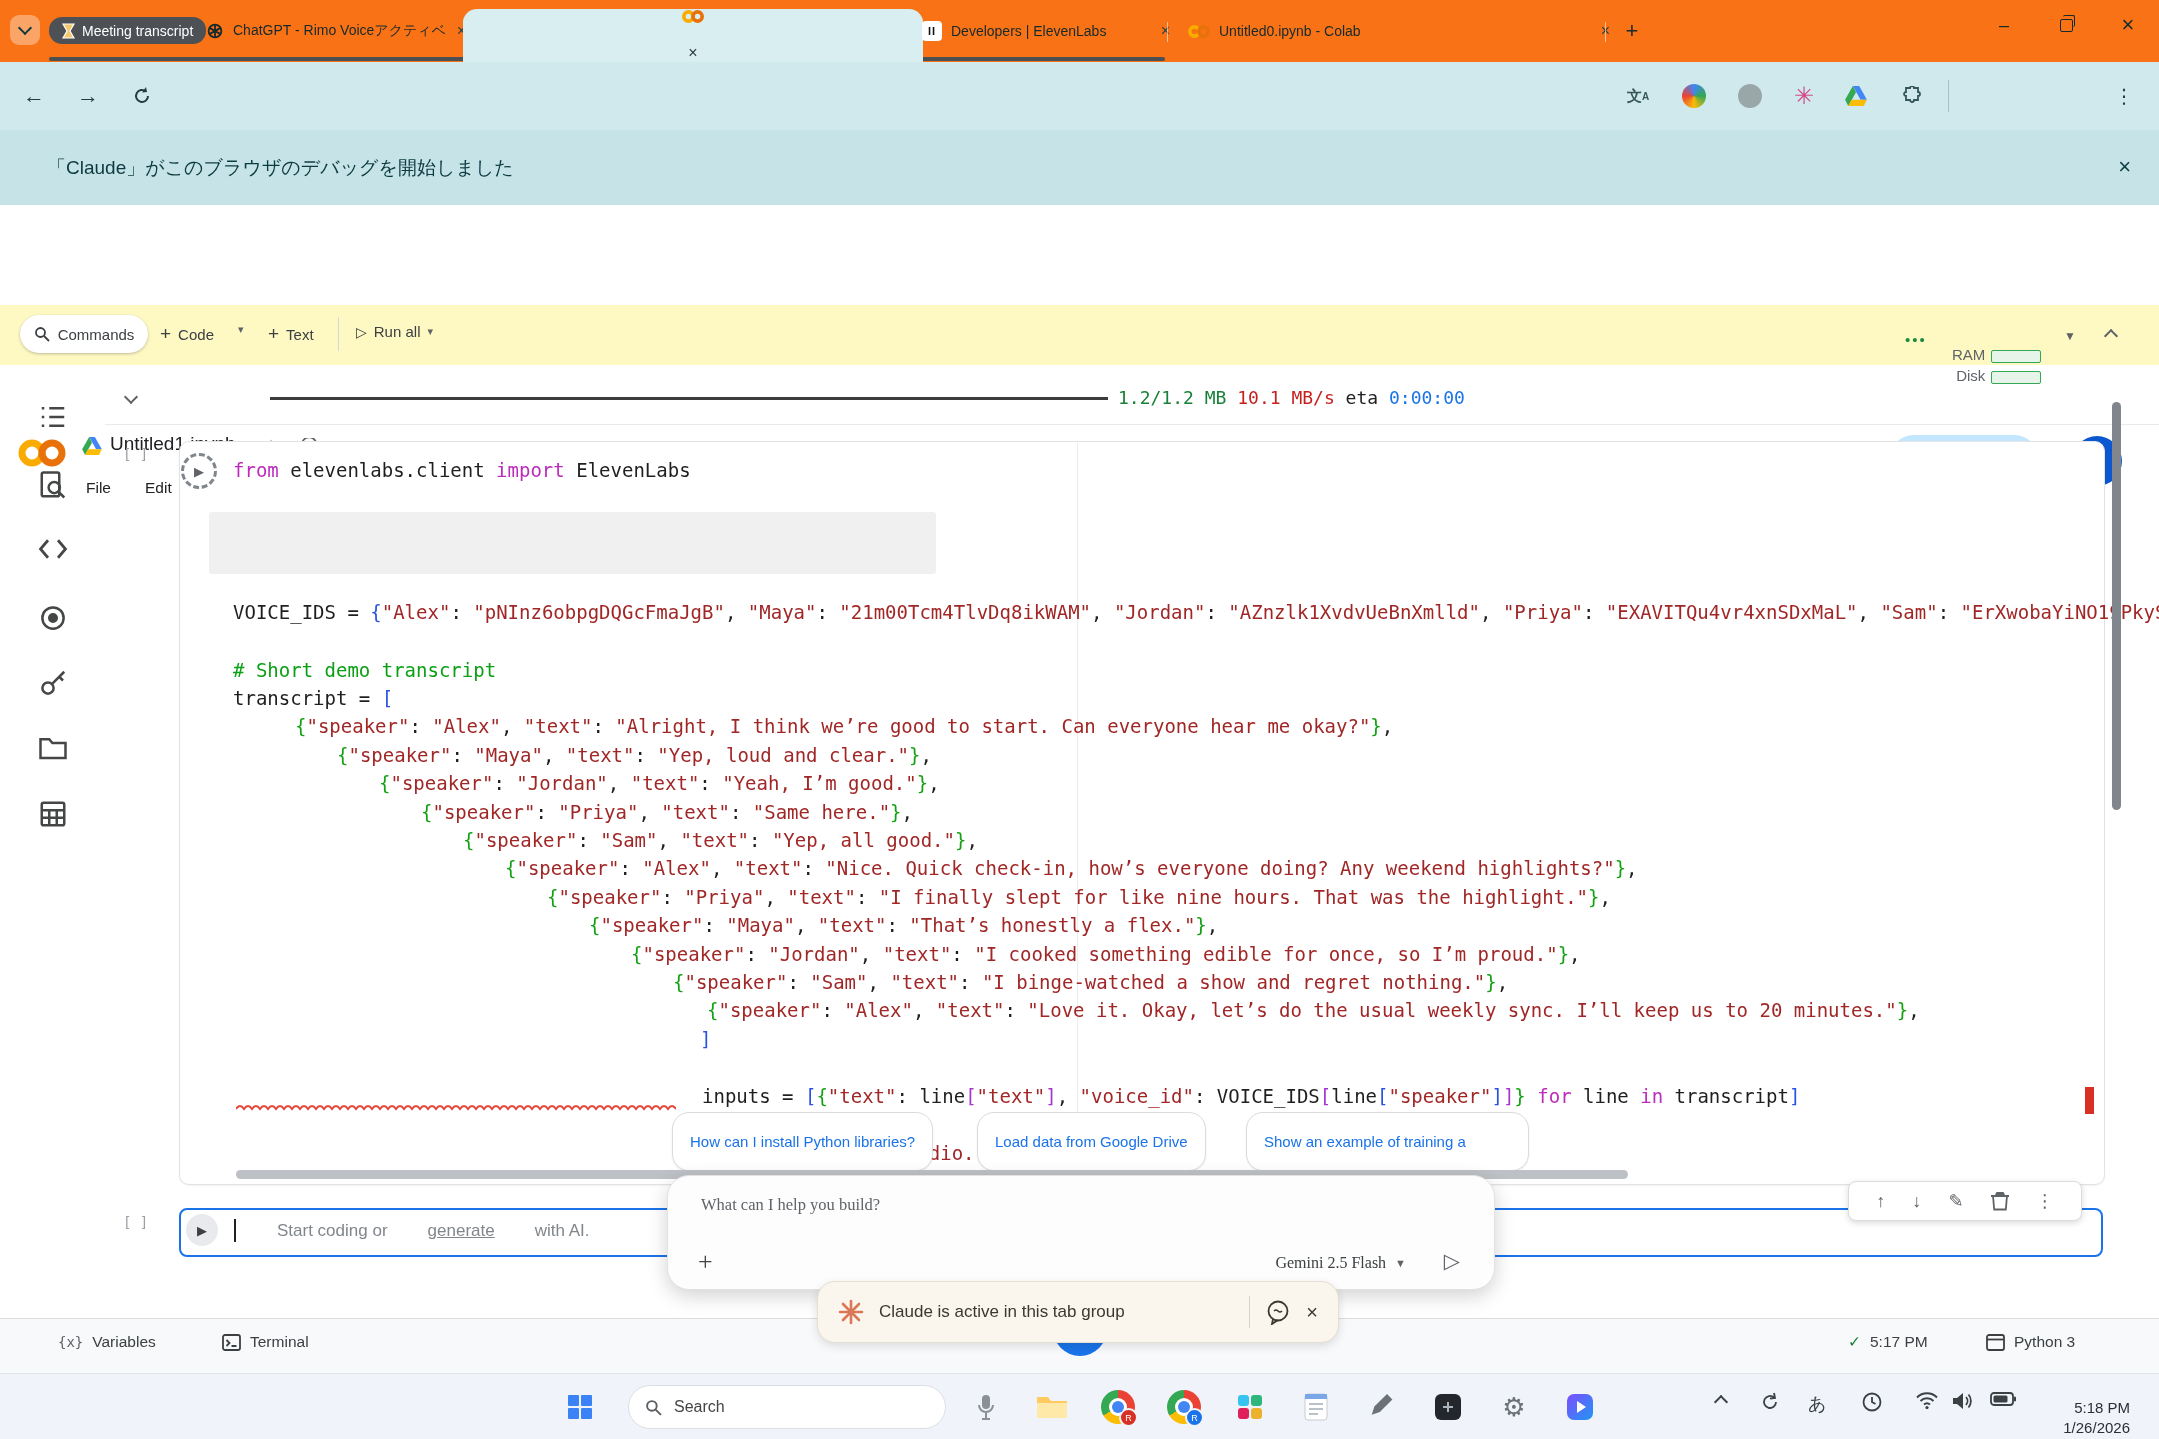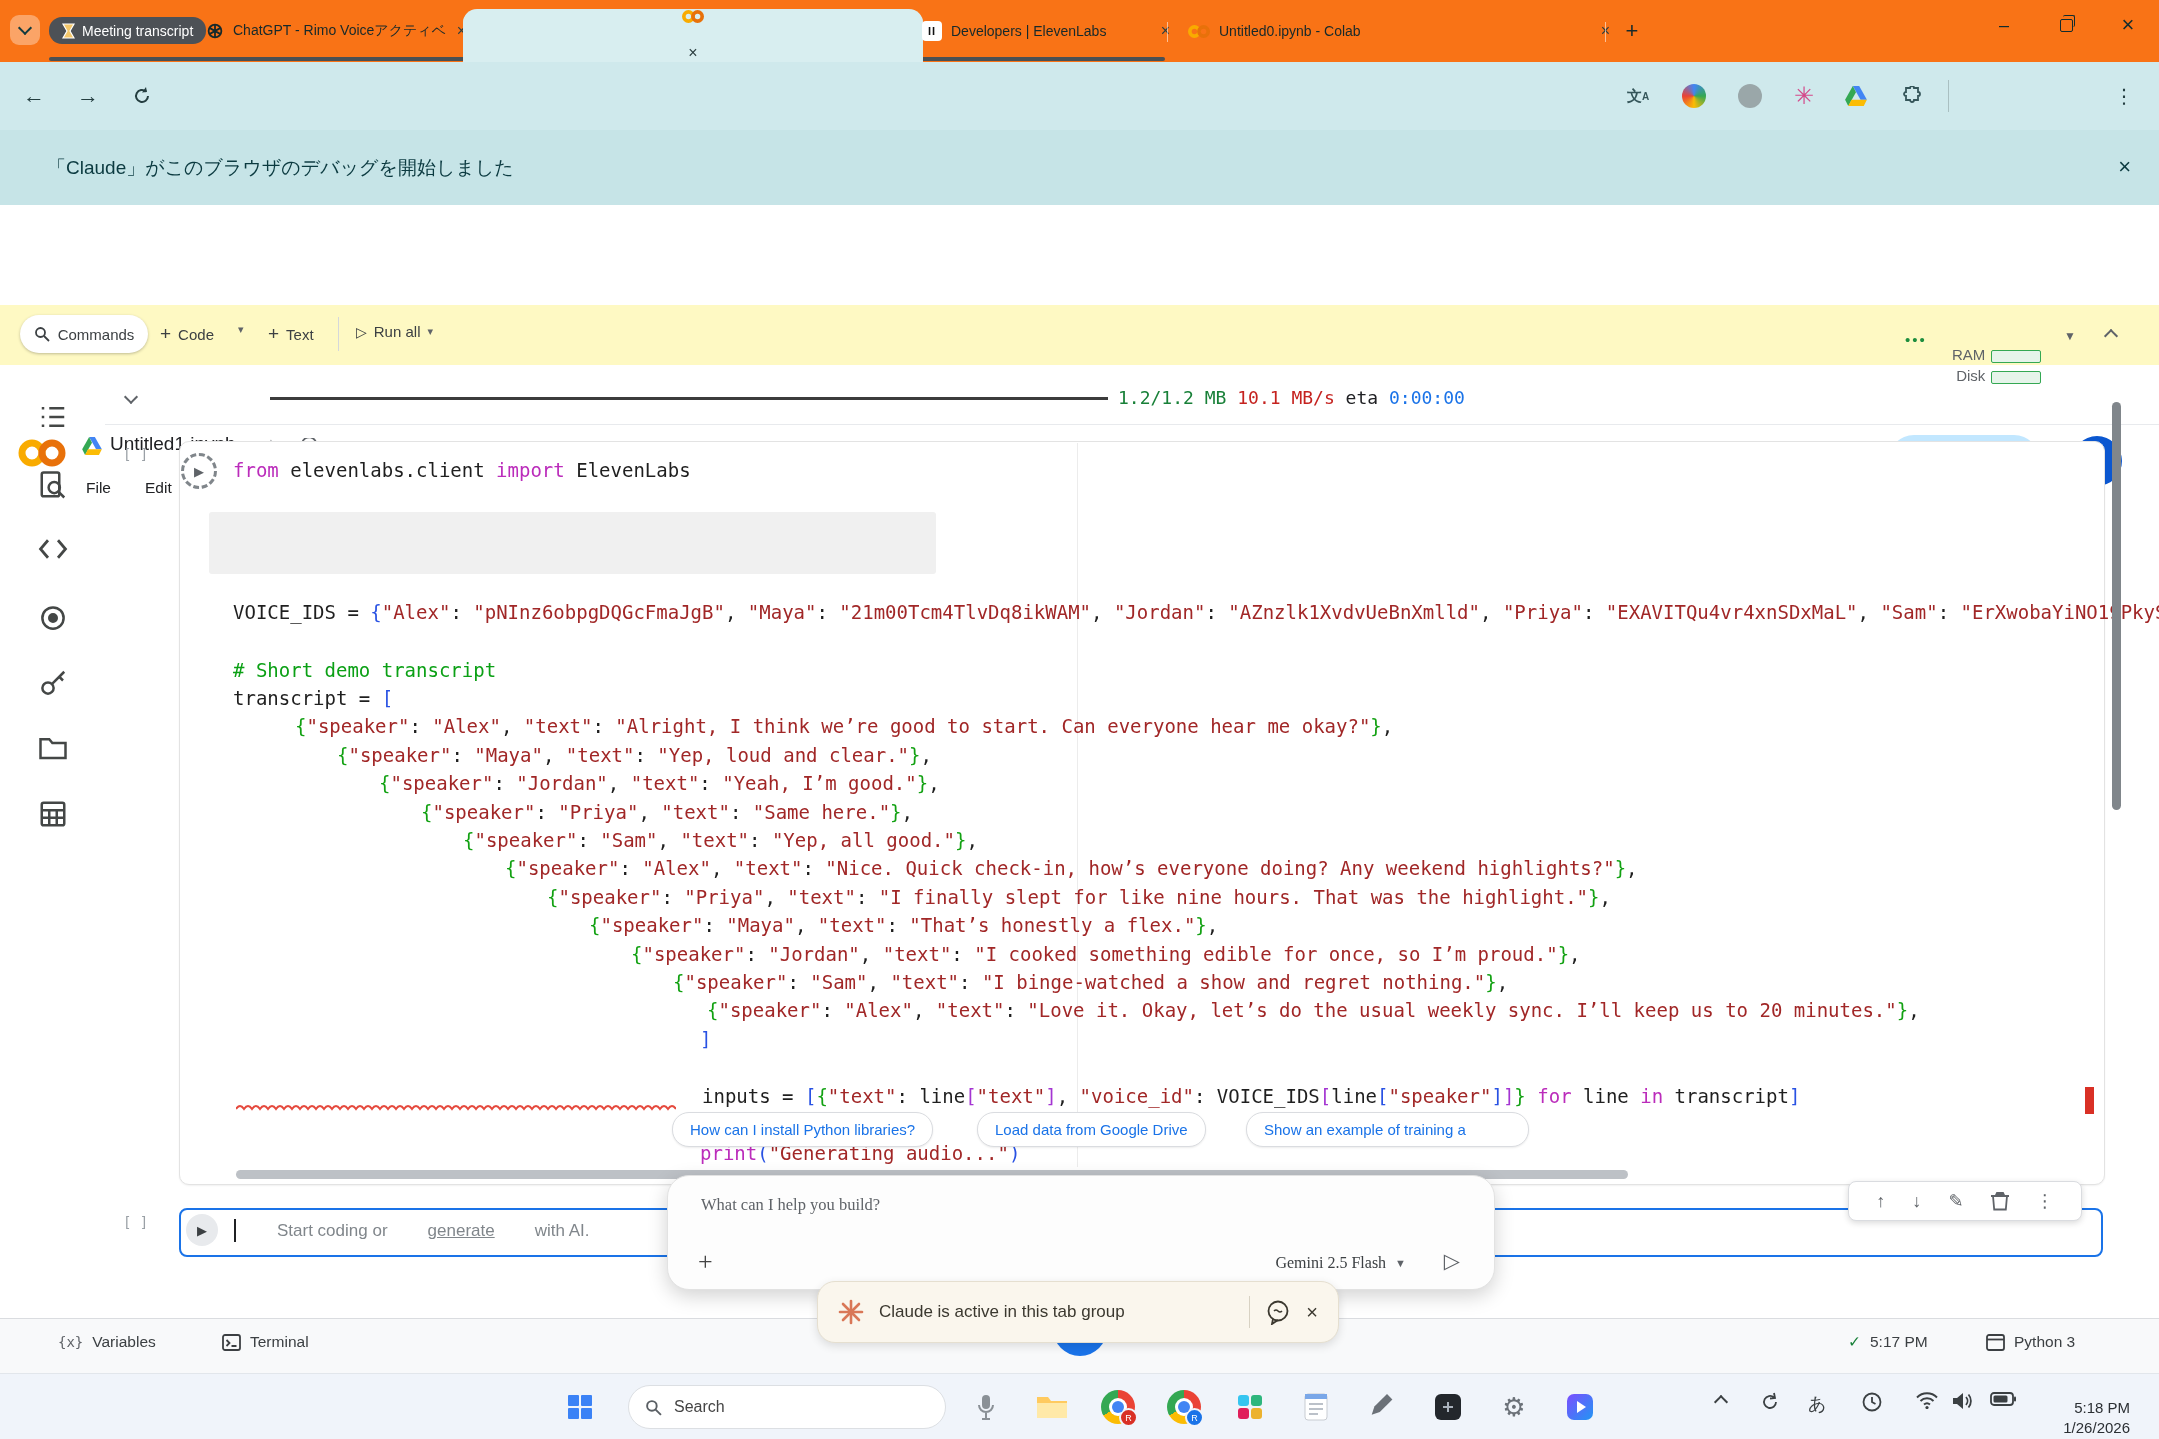--- a/index.html
+++ b/index.html
@@ -96,21 +96,21 @@
   .runbtn{position:absolute;left:181px;top:453px;width:30px;height:30px;border-radius:50%;
     border:3px dashed #80868b;color:#5f6368;display:flex;align-items:center;justify-content:center;font-size:13px;background:#fff;}
   .ruler{position:absolute;left:1077px;top:443px;width:1px;height:724px;background:#ececec;}
   .ghost-block{position:absolute;left:209px;top:512px;width:727px;height:62px;background:#f0f0f0;border-radius:3px;}
   .code-layer .cl{position:absolute;font-family:"DejaVu Sans Mono",monospace;font-size:19px;line-height:27px;
     white-space:pre;color:#1f1f1f;}
   .t-k{color:#bb2cbb;} .t-s{color:#a12727;} .t-c{color:#0ba015;}
   .t-b{color:#2952e3;} .t-g{color:#12a112;} .t-u{color:#a435d2;} .t-p{color:#1f1f1f;}
   .squiggle{position:absolute;left:236px;top:1103px;}
   .chip{position:absolute;top:1112px;height:33px;border:1px solid #dadce0;border-radius:17px;background:#fff;
-    color:#1a73e8;font-size:15px;display:flex;align-items:center;padding:0 17px;white-space:nowrap;
+    color:#1a73e8;font-size:15px;display:flex;align-items:center;padding:12px 17px;white-space:nowrap;
     box-shadow:0 1px 2px rgba(0,0,0,.08);}
   .hscroll{position:absolute;left:236px;top:1170px;width:1392px;height:9px;background:#bdc1c6;border-radius:5px;}
   .redmark{position:absolute;left:2085px;top:1087px;width:9px;height:27px;background:#d93025;}
   .vscroll{position:absolute;left:2112px;top:402px;width:9px;height:408px;background:#80868b;border-radius:5px;}
 
   .cell-toolbar{position:absolute;left:1848px;top:1181px;width:232px;height:38px;background:#fff;
     border:1px solid #dadce0;border-radius:8px;box-shadow:0 2px 6px rgba(0,0,0,.15);
     display:flex;align-items:center;justify-content:space-evenly;color:#5f6368;font-size:18px;z-index:20;}
 
   .newcell{position:absolute;left:179px;top:1208px;width:1920px;height:45px;background:#fff;

